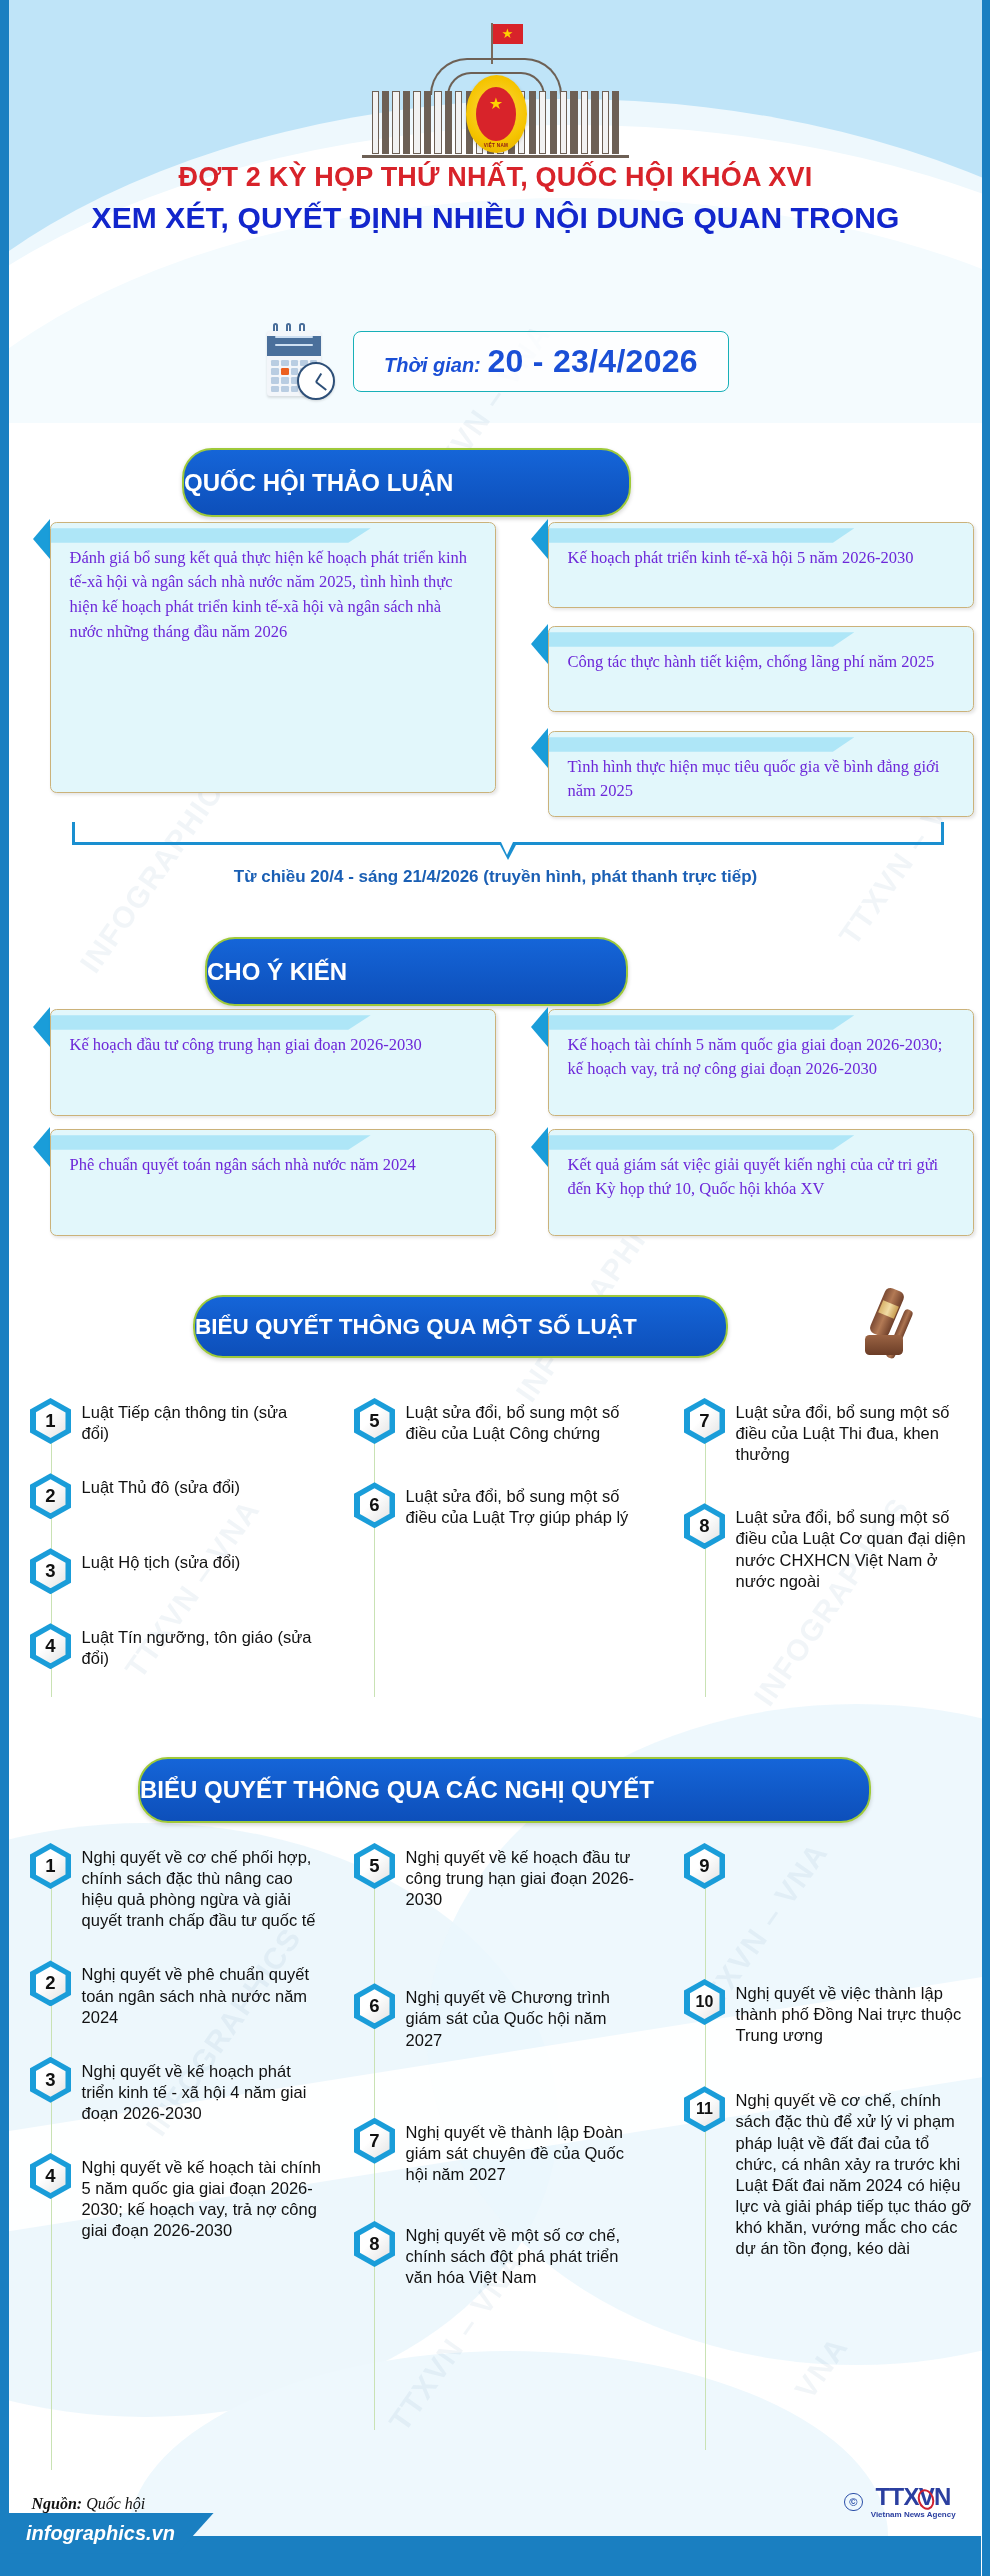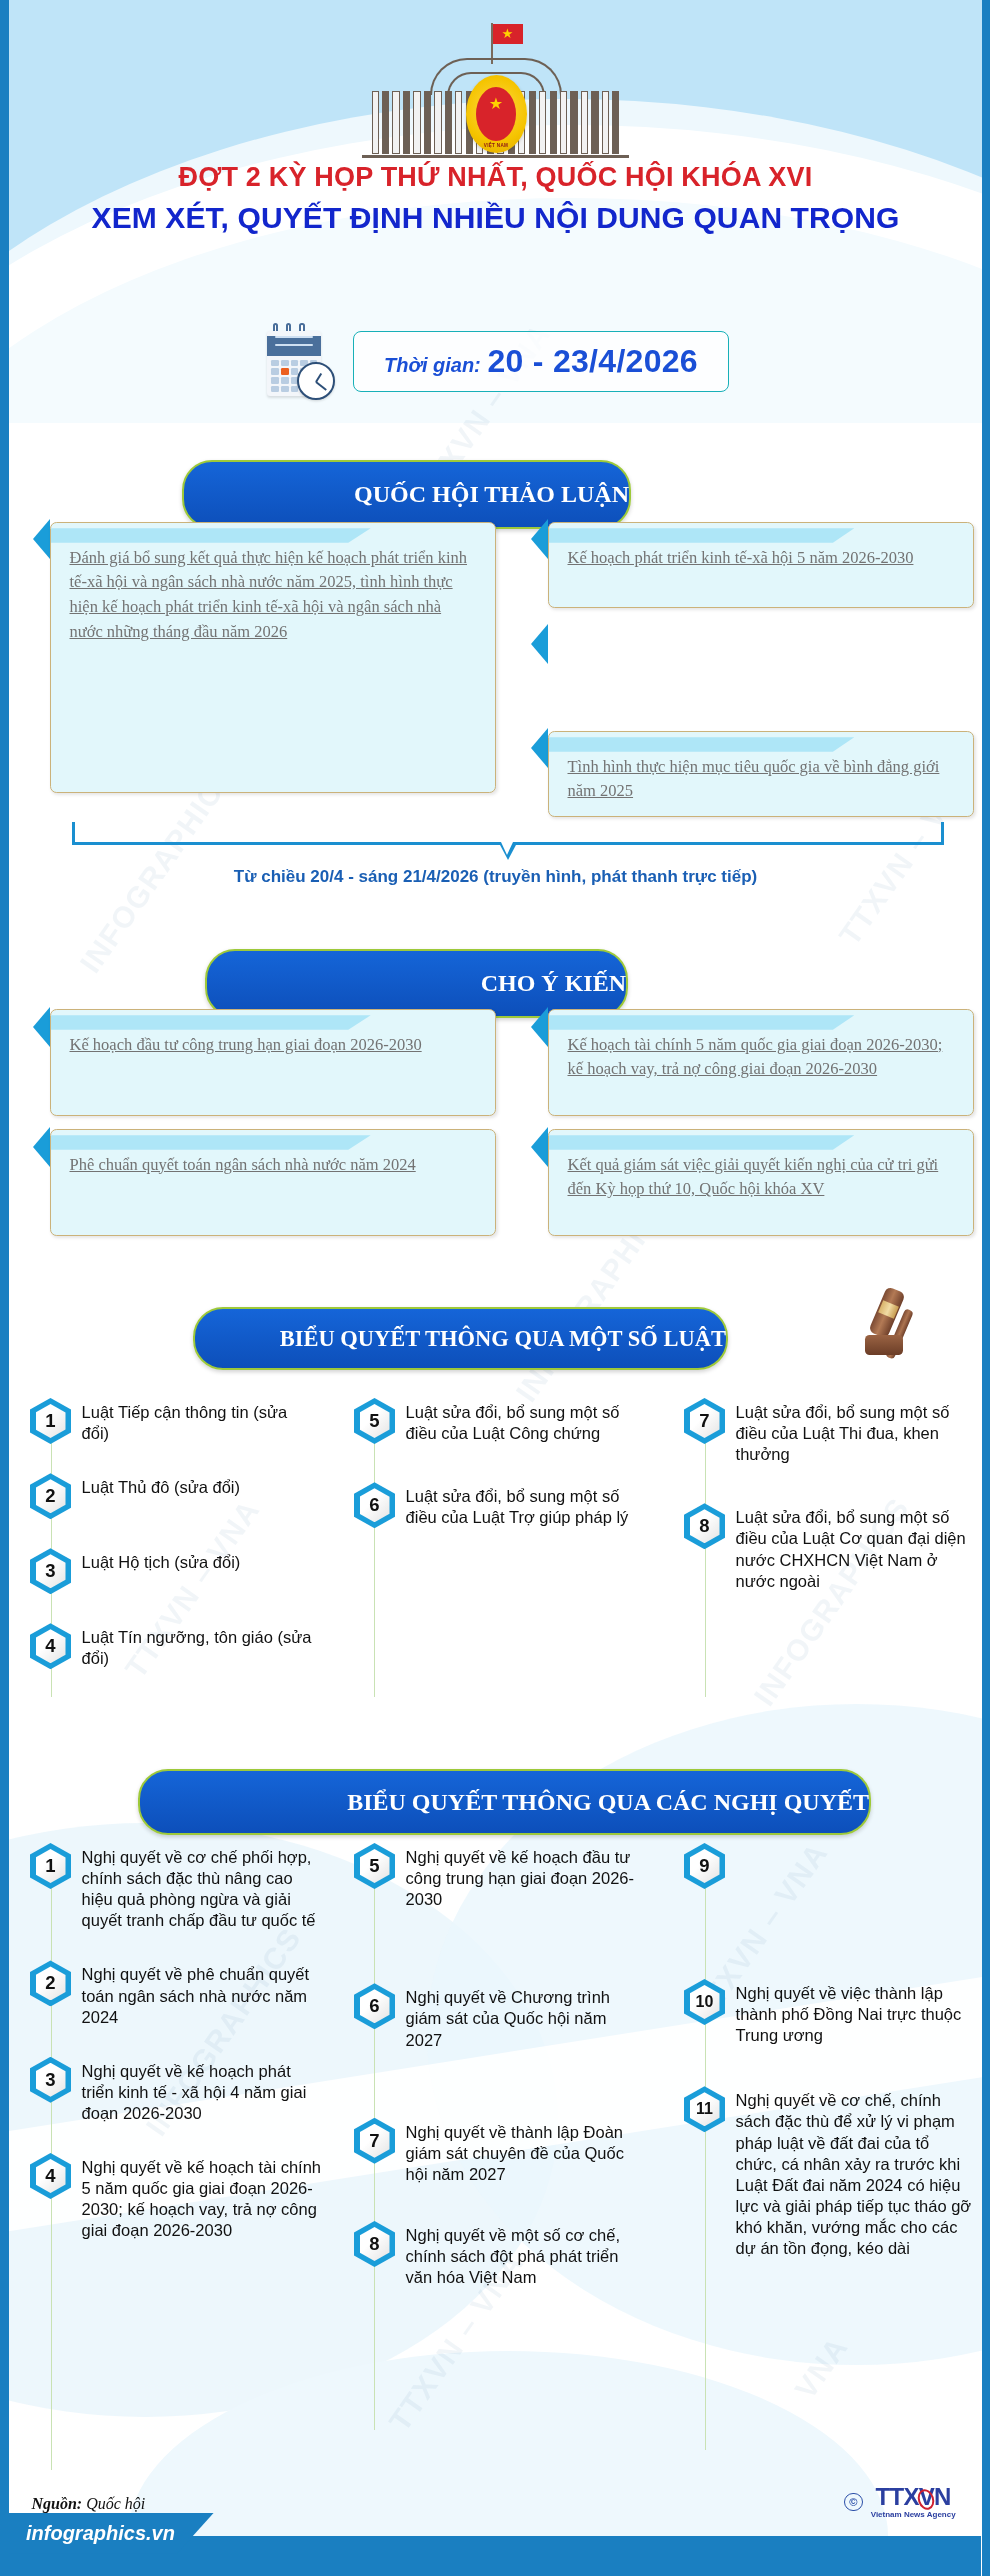--- a/index.html
+++ b/index.html
@@ -167,49 +167,48 @@
     border: 1.3px solid #18b0b8; border-radius: 8px;
     padding: 10.6px 30px; background: rgba(255,255,255,.8);
     display: flex; align-items: baseline; gap: 6.6px;
   }
   .date-label { color: #1a4fd6; font-weight: 700; font-size: 20px; font-style: italic; margin-top: 8px; }
   .date-value { color: #1a4fd6; font-weight: 700; font-size: 32px; letter-spacing: 0.3px; }
 
   
   .banner {
     position: relative;
-    margin: 12px auto;
+    margin: 0 auto;
     background: linear-gradient(180deg,#1565d8 0%,#0d4fba 100%);
     border: 2px solid #9ec93a;
     border-radius: 30px;
     color: #fff; font-weight: 700;
-    display: flex; align-items: center; justify-content: flex-end;
+    display: flex; align-items: center; justify-content: flex-start;
     box-shadow: 0 2px 4px rgba(0,0,0,.18);
     text-align: center;
-    font-family: Liberation Serif, serif;
   }
 
   
   .card {
     position: relative;
     background: #e2f7fb;
     border: 0.7px solid #cbb27a;
     border-radius: 6.6px;
     box-shadow: 1.3px 2px 3.3px rgba(0,0,0,.10);
     padding: 22.5px 18.5px 17px;
   }
   .card::before {
     content: ""; position: absolute; left: 0; top: 5.3px;
     width: 72%; height: 14.5px; background: #aee6f7;
     clip-path: polygon(0 0, 100% 0, 93% 100%, 0 100%);
   }
   .card-text {
     position: relative; z-index: 2;
     font-family: "Liberation Serif", serif;
-    font-size: 16.5px; line-height: 1.5; color: #737373; text-decoration: underline;
+    font-size: 16.5px; line-height: 1.5; color: #6d28d9;
   }
   .arrow {
     position: absolute; width: 0; height: 0;
     border-top: 20px solid transparent;
     border-bottom: 20px solid transparent;
     border-right: 17px solid #1a9dd9;
   }
 
   
   .num-item { position: relative; display: flex; gap: 10.6px; align-items: flex-start; }
@@ -447,20 +446,23 @@
   <div class="card" style="position:absolute; left:41px; top:522px; width:446px; height:271px;">
     <div class="card-text">Đánh giá bổ sung kết quả thực hiện kế hoạch phát triển kinh tế-xã hội và ngân sách nhà nước năm 2025, tình hình thực hiện kế hoạch phát triển kinh tế-xã hội và ngân sách nhà nước những tháng đầu năm 2026</div>
   </div>
 
   <div class="arrow" style="left:522px; top:519px;"></div>
   <div class="card" style="position:absolute; left:539px; top:522px; width:426px; height:86px;">
     <div class="card-text">Kế hoạch phát triển kinh tế-xã hội 5 năm 2026-2030</div>
   </div>
 
   <div class="arrow" style="left:522px; top:624px;"></div>
+  <div class="card" style="position:absolute; left:539px; top:626px; width:426px; height:86px;">
+    <div class="card-text">Công tác thực hành tiết kiệm, chống lãng phí năm 2025</div>
+  </div>
 
   <div class="arrow" style="left:522px; top:728px;"></div>
   <div class="card" style="position:absolute; left:539px; top:731px; width:426px; height:86px;">
     <div class="card-text">Tình hình thực hiện mục tiêu quốc gia về bình đẳng giới năm 2025</div>
   </div>
 
   <div class="brace" style="left:63px; top:822px; width:872px; height:40px;">
     <div class="bar" style="left:0; top:20px; width:872px;"></div>
     <div class="tl" style="left:0; top:0;"></div>
     <div class="tr" style="right:0; top:0;"></div>

